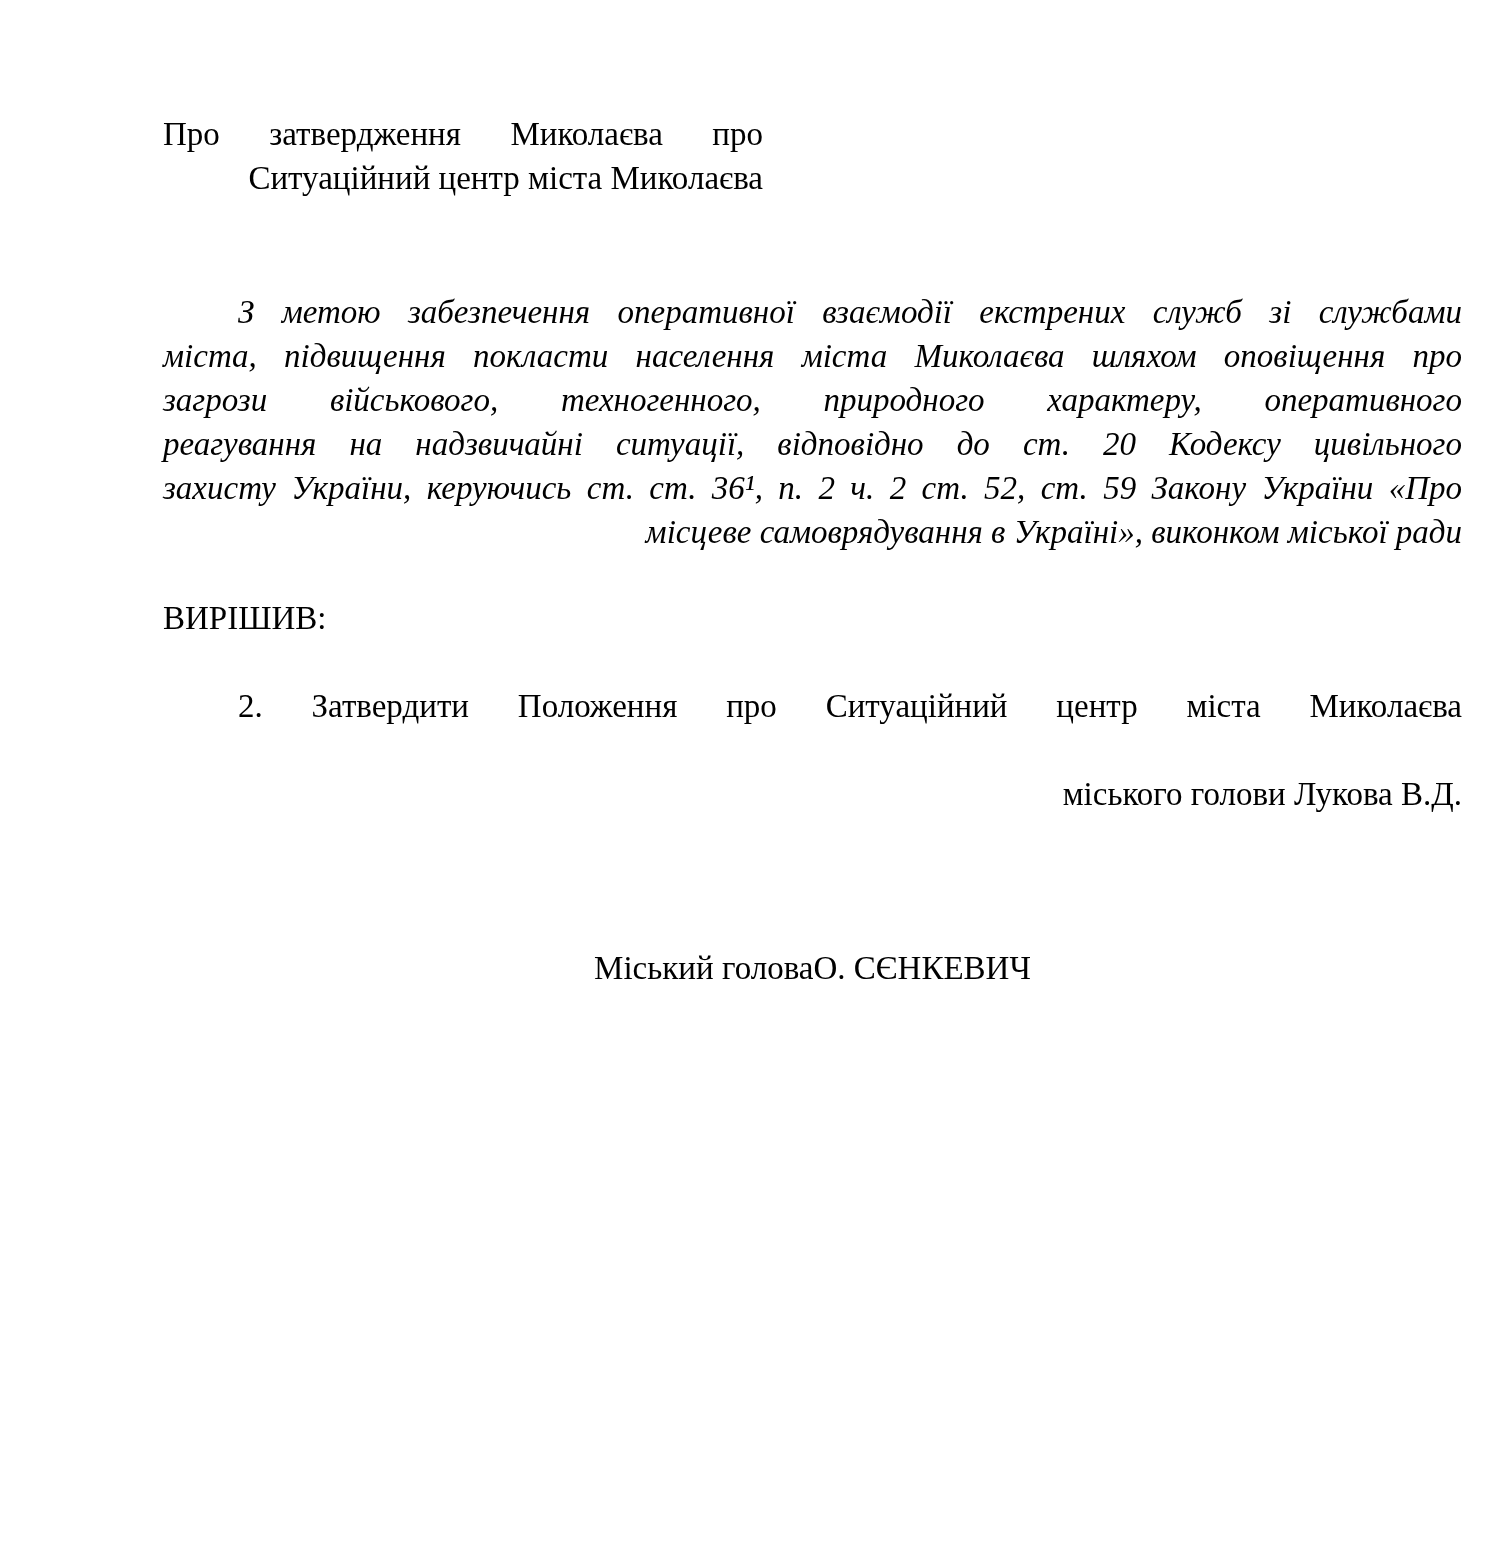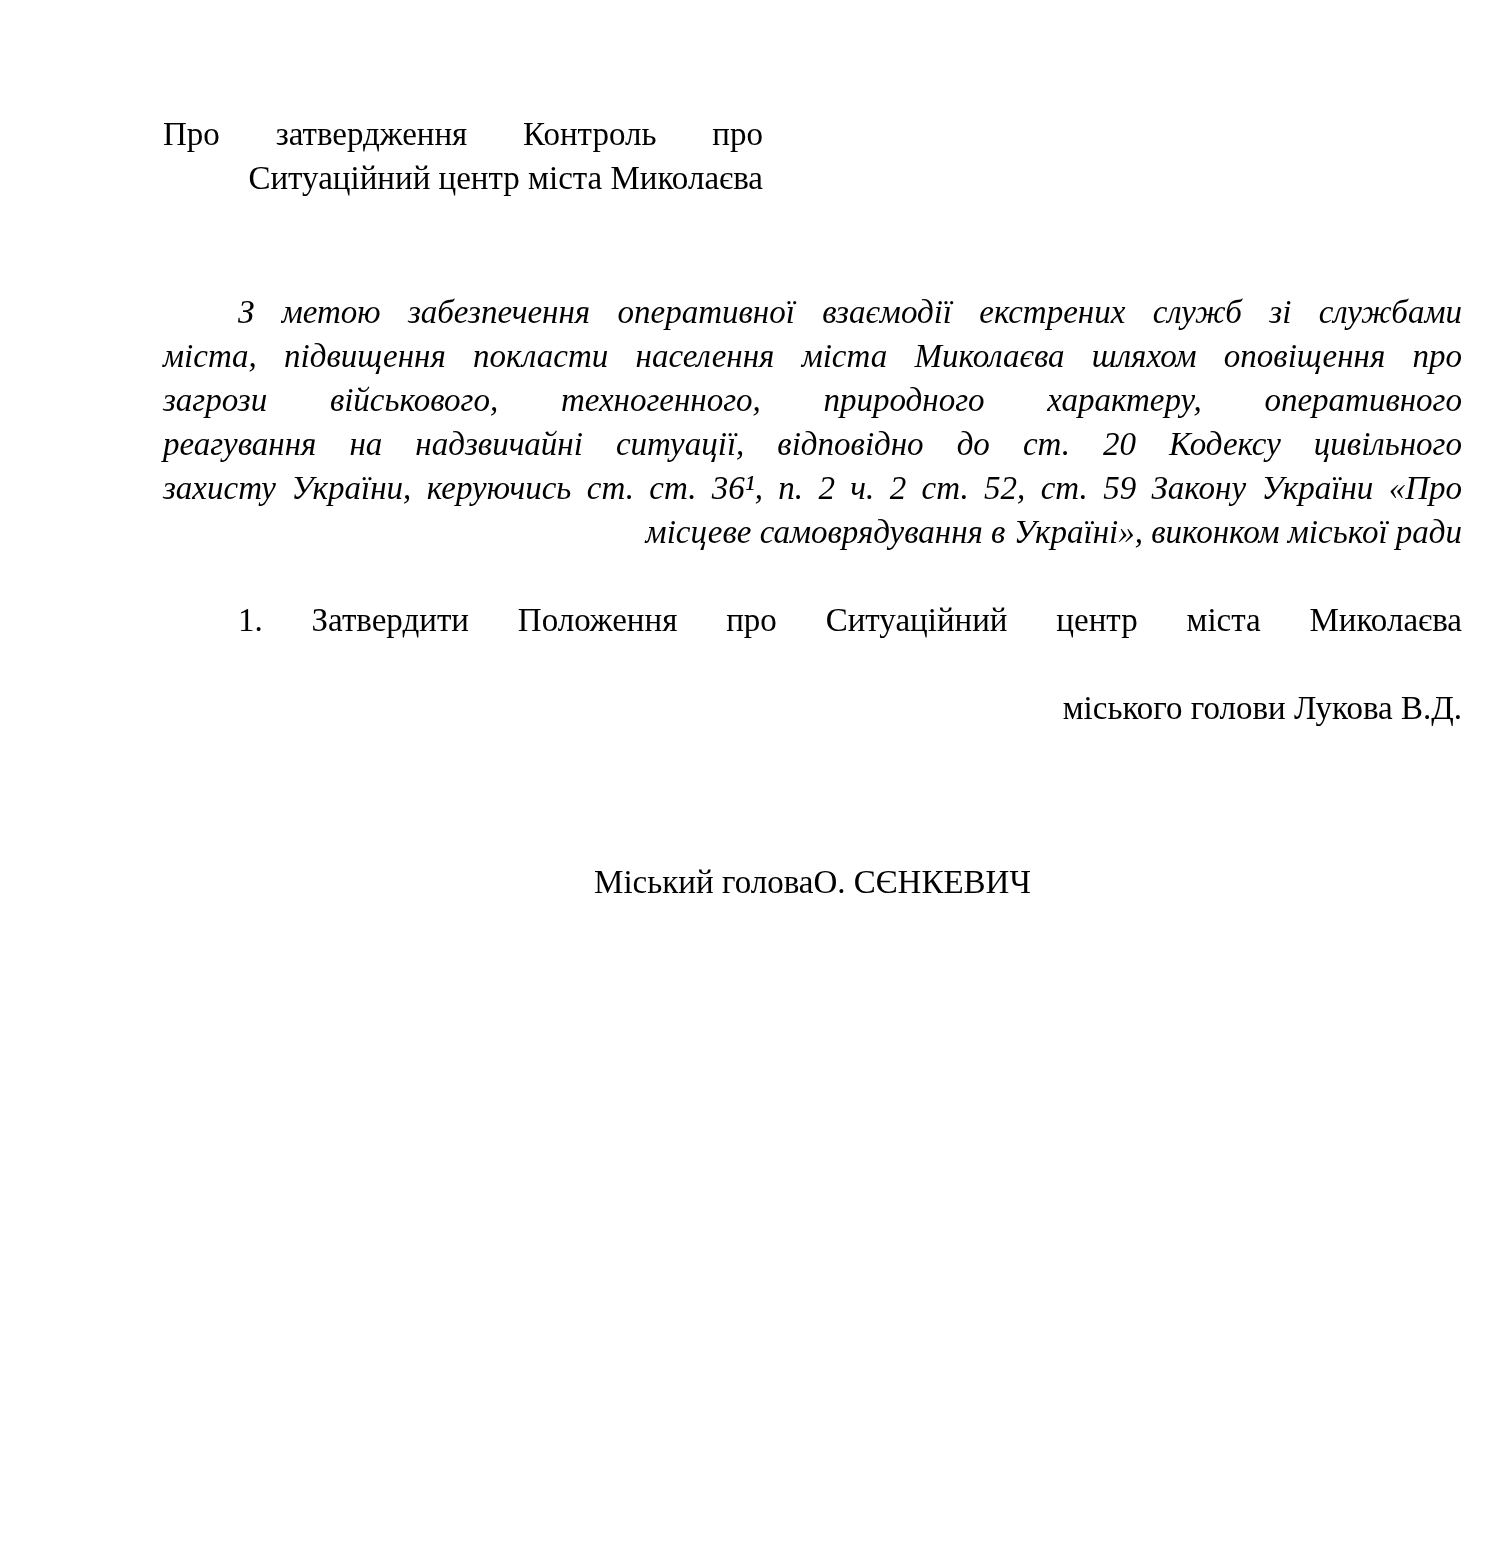--- a/index.html
+++ b/index.html
@@ -59,36 +59,37 @@
     line-height: 44px;
   }
 </style>
 </head>
 <body>
 
 <div class="page">
   <div class="content">
 
     <div class="title-block">
-      <div class="line jline">Про затвердження Контроль про</div>
+      <div class="line jline">Про затвердження Миколаєва про</div>
       <div class="line">Ситуаційний центр міста Миколаєва</div>
     </div>
 
     <div class="preamble">
       <div class="line jline indent">З метою забезпечення оперативної взаємодії екстрених служб зі службами</div>
       <div class="line jline">міста, підвищення покласти населення міста Миколаєва шляхом оповіщення про</div>
       <div class="line jline">загрози військового, техногенного, природного характеру, оперативного</div>
       <div class="line jline">реагування на надзвичайні ситуації, відповідно до ст. 20 Кодексу цивільного</div>
       <div class="line jline">захисту України, керуючись ст. ст. 36¹, п. 2 ч. 2 ст. 52, ст. 59 Закону України «Про</div>
       <div class="line">місцеве самоврядування в Україні», виконком міської ради</div>
     </div>
 
+    <div class="resolution">ВИРІШИВ:</div>
 
     <div class="point">
-      <div class="line jline indent">1. Затвердити Положення про Ситуаційний центр міста Миколаєва</div>
+      <div class="line jline indent">2. Затвердити Положення про Ситуаційний центр міста Миколаєва</div>
     </div>
 
     <div class="point">
       <div class="line">міського голови Лукова В.Д.</div>
     </div>
 
     <div class="signature-row">
       <span>Міський голова</span>
       <span>О. СЄНКЕВИЧ</span>
     </div>

